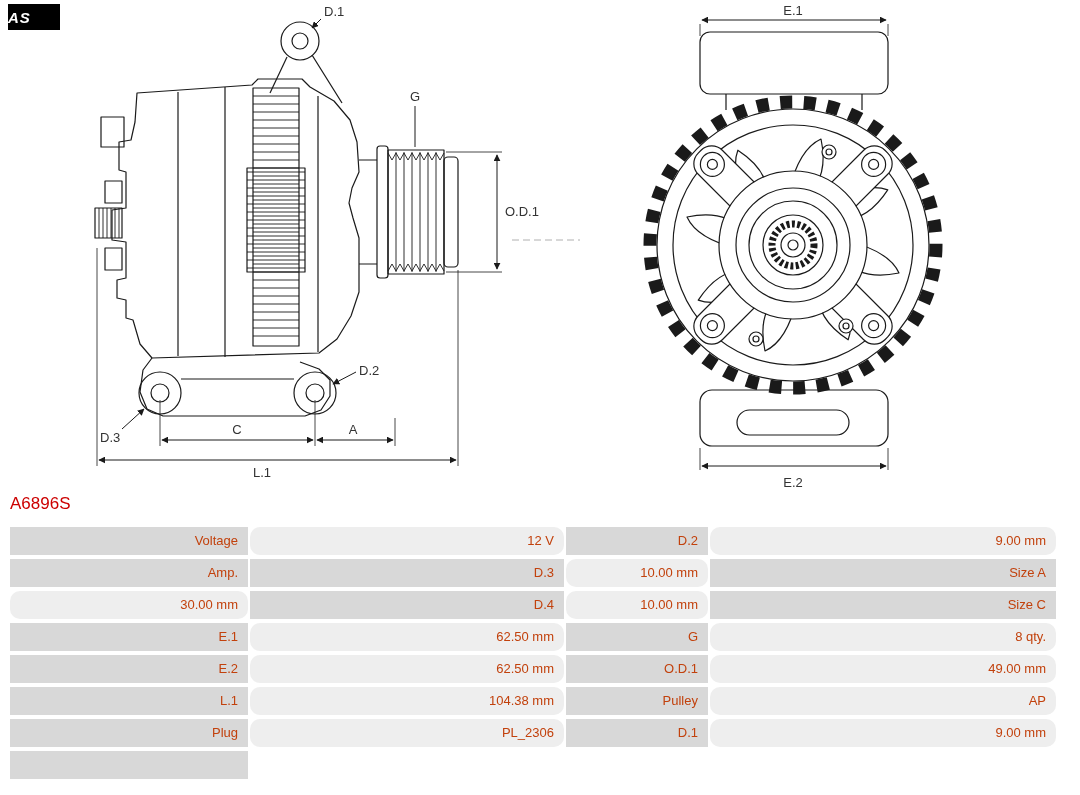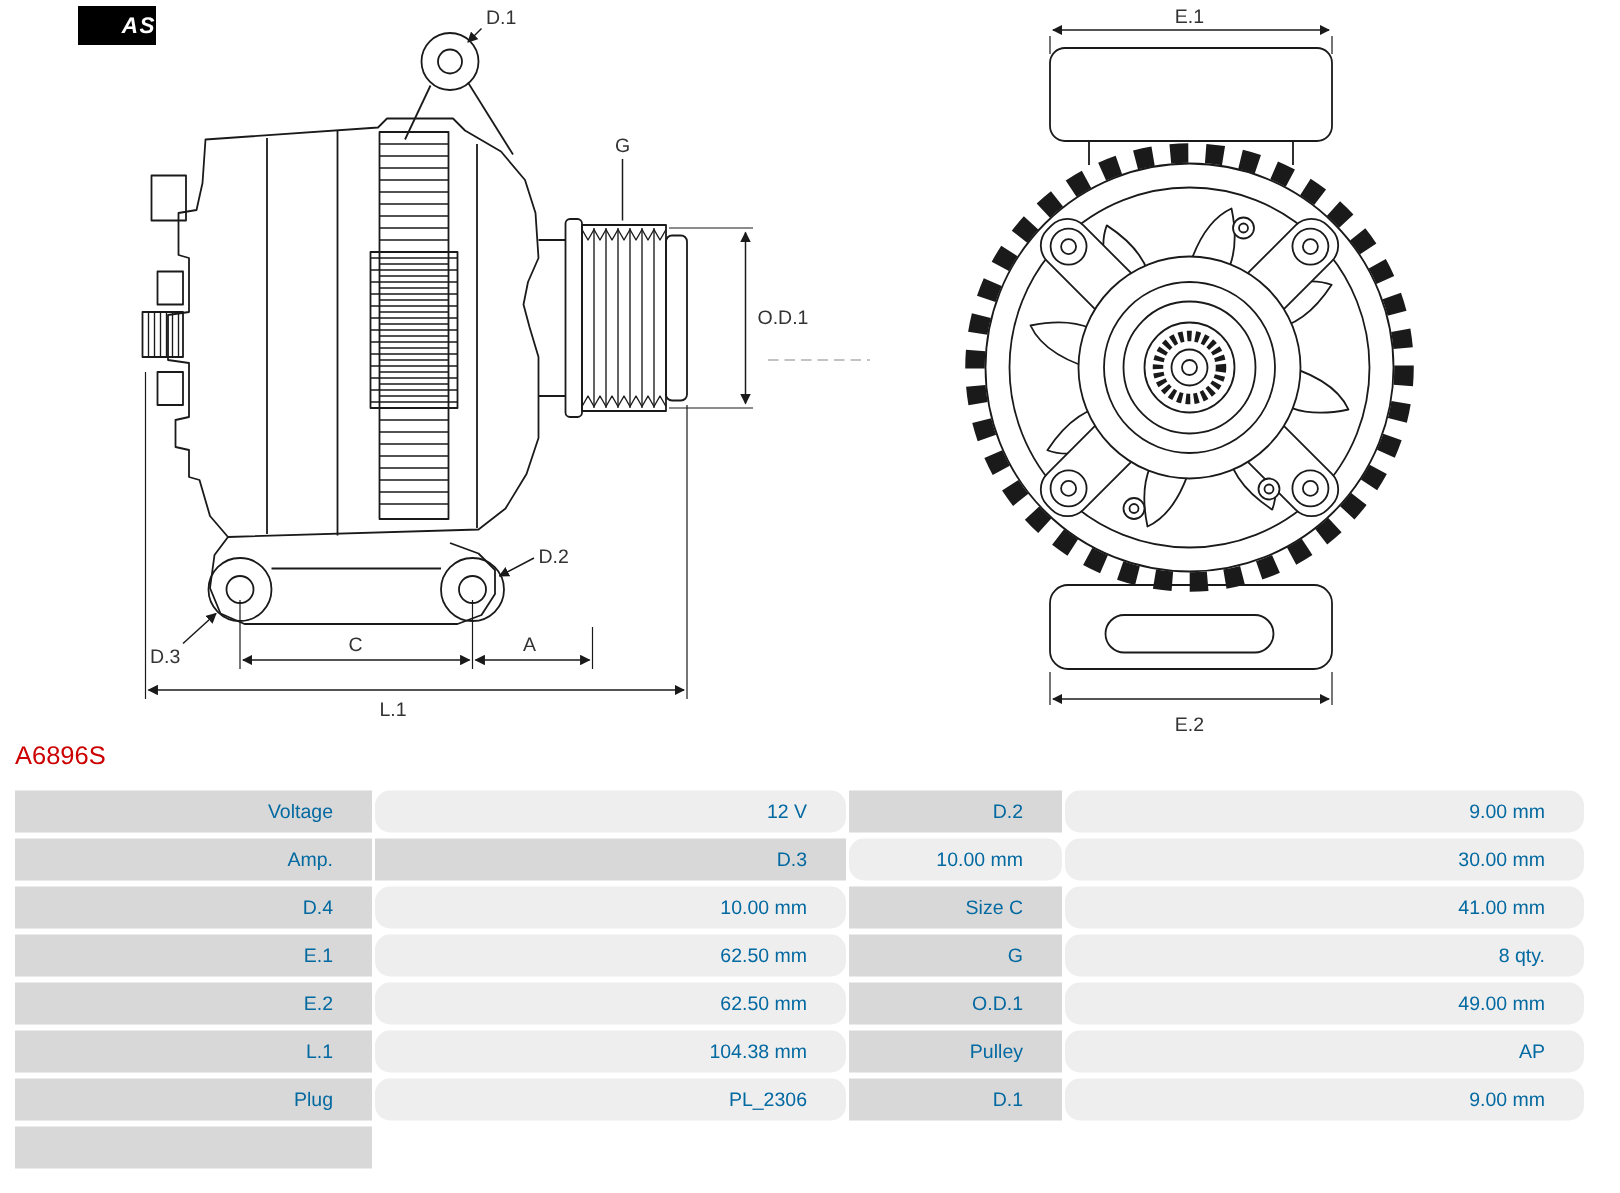--- a/index.html
+++ b/index.html
@@ -2,38 +2,38 @@
 <html><head>
 <meta charset="utf-8">
 <style>
   html,body{margin:0;padding:0;}
   body{
     width:1080px;height:795px;background:#ffffff;position:relative;
     font-family:"Liberation Sans",sans-serif;
   }
   .logo{
     position:absolute;left:8px;top:4px;width:52px;height:26px;
-    background:#000;color:#fff;display:flex;align-items:center;justify-content:flex-end;
-    font-weight:bold;font-style:italic;font-size:15px;letter-spacing:1px;margin-left:44px;
+    background:#000;color:#fff;display:flex;align-items:center;justify-content:flex-start;
+    font-weight:bold;font-style:italic;font-size:15px;letter-spacing:1px;
   }
   .diagram{position:absolute;left:0;top:0;}
   svg text{font-family:"Liberation Sans",sans-serif;font-size:13px;fill:#333;}
   .part-number{
     position:absolute;left:10px;top:494px;
     font-size:17px;font-weight:normal;color:#cc0000;
   }
   .spec{
     position:absolute;left:10px;top:527px;
     display:grid;
     grid-template-columns:238px 314px 142px 346px;
     column-gap:2px;row-gap:4px;
   }
   .cell{
-    height:28px;line-height:28px;padding:0 26px;box-sizing:border-box;
-    text-align:right;font-size:13px;color:#0369a1;overflow:hidden;
+    height:28px;line-height:28px;padding:0 10px;box-sizing:border-box;
+    text-align:right;font-size:13px;color:#c2410c;overflow:hidden;
   }
   .cell.label{background:#d8d8d8;}
   .cell.value{background:#eeeeee;border-radius:10px;}
   .cell.blank{background:transparent;}
 </style>
 </head>
 <body>
 
 <div class="logo">
   <span>AS</span>
@@ -177,26 +177,26 @@
 
   <div class="cell label">Voltage</div>
   <div class="cell value">12 V</div>
   <div class="cell label">D.2</div>
   <div class="cell value">9.00 mm</div>
 
   <div class="cell label">Amp.</div>
   <div class="cell label">D.3</div>
   <div class="cell value">10.00 mm</div>
 
+  <div class="cell label">Size A</div>
   <div class="cell value">30.00 mm</div>
   <div class="cell label">D.4</div>
   <div class="cell value">10.00 mm</div>
 
   <div class="cell label">Size C</div>
-  <div class="cell value">41.00 mm</div>
   <div class="cell label">E.1</div>
   <div class="cell value">62.50 mm</div>
 
   <div class="cell label">G</div>
   <div class="cell value">8 qty.</div>
   <div class="cell label">E.2</div>
   <div class="cell value">62.50 mm</div>
 
   <div class="cell label">O.D.1</div>
   <div class="cell value">49.00 mm</div>

